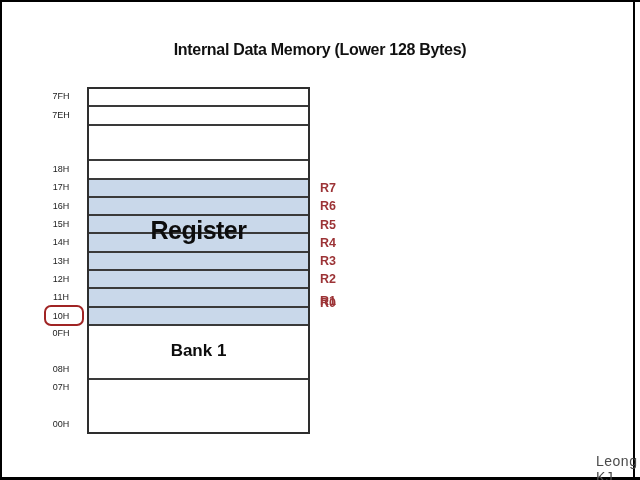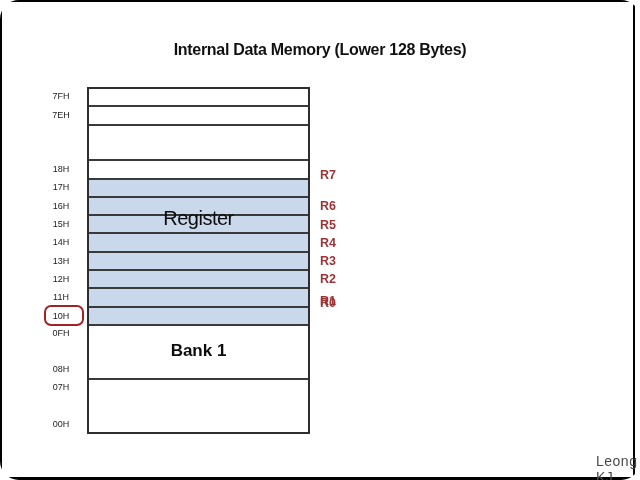--- a/index.html
+++ b/index.html
@@ -1,33 +1,33 @@
 <!DOCTYPE html>
 <html><head>
 <meta charset="utf-8">
 <style>
   html,body{margin:0;padding:0;background:#fff;}
   .stage{position:relative;width:640px;height:480px;background:#ffffff;overflow:hidden;
-         font-family:"Liberation Sans","DejaVu Sans",sans-serif;border-radius:19px;}
+         font-family:"Liberation Sans","DejaVu Sans",sans-serif;}
   .edge{position:absolute;background:#000;}
   .edge-top{left:0;top:0;width:640px;height:2px;}
   .edge-left{left:0;top:0;width:2px;height:480px;}
   .edge-right{left:633px;top:0;width:2px;height:477px;}
   .edge-bottom{left:0;top:477px;width:640px;height:3px;}
 
   .title{position:absolute;left:0;top:41px;width:640px;text-align:center;
          font-size:16px;font-weight:bold;color:#111;letter-spacing:-0.3px;}
 
   .membox{position:absolute;left:87px;top:87px;width:223px;height:347px;
           border:2px solid #2e2e2e;box-sizing:border-box;background:#fff;}
   .blue-region{position:absolute;left:0;right:0;top:90px;height:146px;background:#c9d8ea;}
   .hline{position:absolute;left:0;right:0;height:2px;background:#3a3a3a;}
 
-  .regbank{position:absolute;left:0;right:0;top:116px;text-align:center;
-           font-size:20px;font-weight:normal;color:#0d0d0d;line-height:27px;letter-spacing:-0.5px;}
+  .regbank{position:absolute;left:0;right:0;top:128px;text-align:center;
+           font-size:25px;font-weight:bold;color:#0d0d0d;line-height:27px;letter-spacing:-0.5px;}
   .bank-label{position:absolute;left:0;right:0;text-align:center;
               font-size:17px;font-weight:bold;color:#0d0d0d;}
   .bank1{top:252px;}
   .bank0{top:306px;}
 
   .addr{position:absolute;left:40px;width:42px;text-align:center;
         font-size:9px;line-height:13px;height:13px;color:#1c1c1c;}
   .rlab{position:absolute;left:320px;width:34px;text-align:left;
         font-size:12.5px;line-height:14px;height:14px;font-weight:bold;color:#9c3336;}
 
@@ -84,21 +84,21 @@
   <div class="addr" style="top:273px">12H</div>
   <div class="addr" style="top:291px">11H</div>
   <div class="addr" style="top:310px">10H</div>
   <div class="addr" style="top:327px">0FH</div>
   <div class="addr" style="top:363px">08H</div>
   <div class="addr" style="top:381px">07H</div>
   <div class="addr" style="top:418px">00H</div>
 
   <div class="hl-box"></div>
 
-  <div class="rlab" style="top:168px">R7</div>
+  <div class="rlab" style="top:181px">R7</div>
   <div class="rlab" style="top:199px">R6</div>
   <div class="rlab" style="top:218px">R5</div>
   <div class="rlab" style="top:236px">R4</div>
   <div class="rlab" style="top:254px">R3</div>
   <div class="rlab" style="top:272px">R2</div>
   <div class="rlab" style="top:294px">R1</div>
   <div class="rlab" style="top:296px">R0</div>
 
   <div class="watermark">Leong KJ</div>
 

